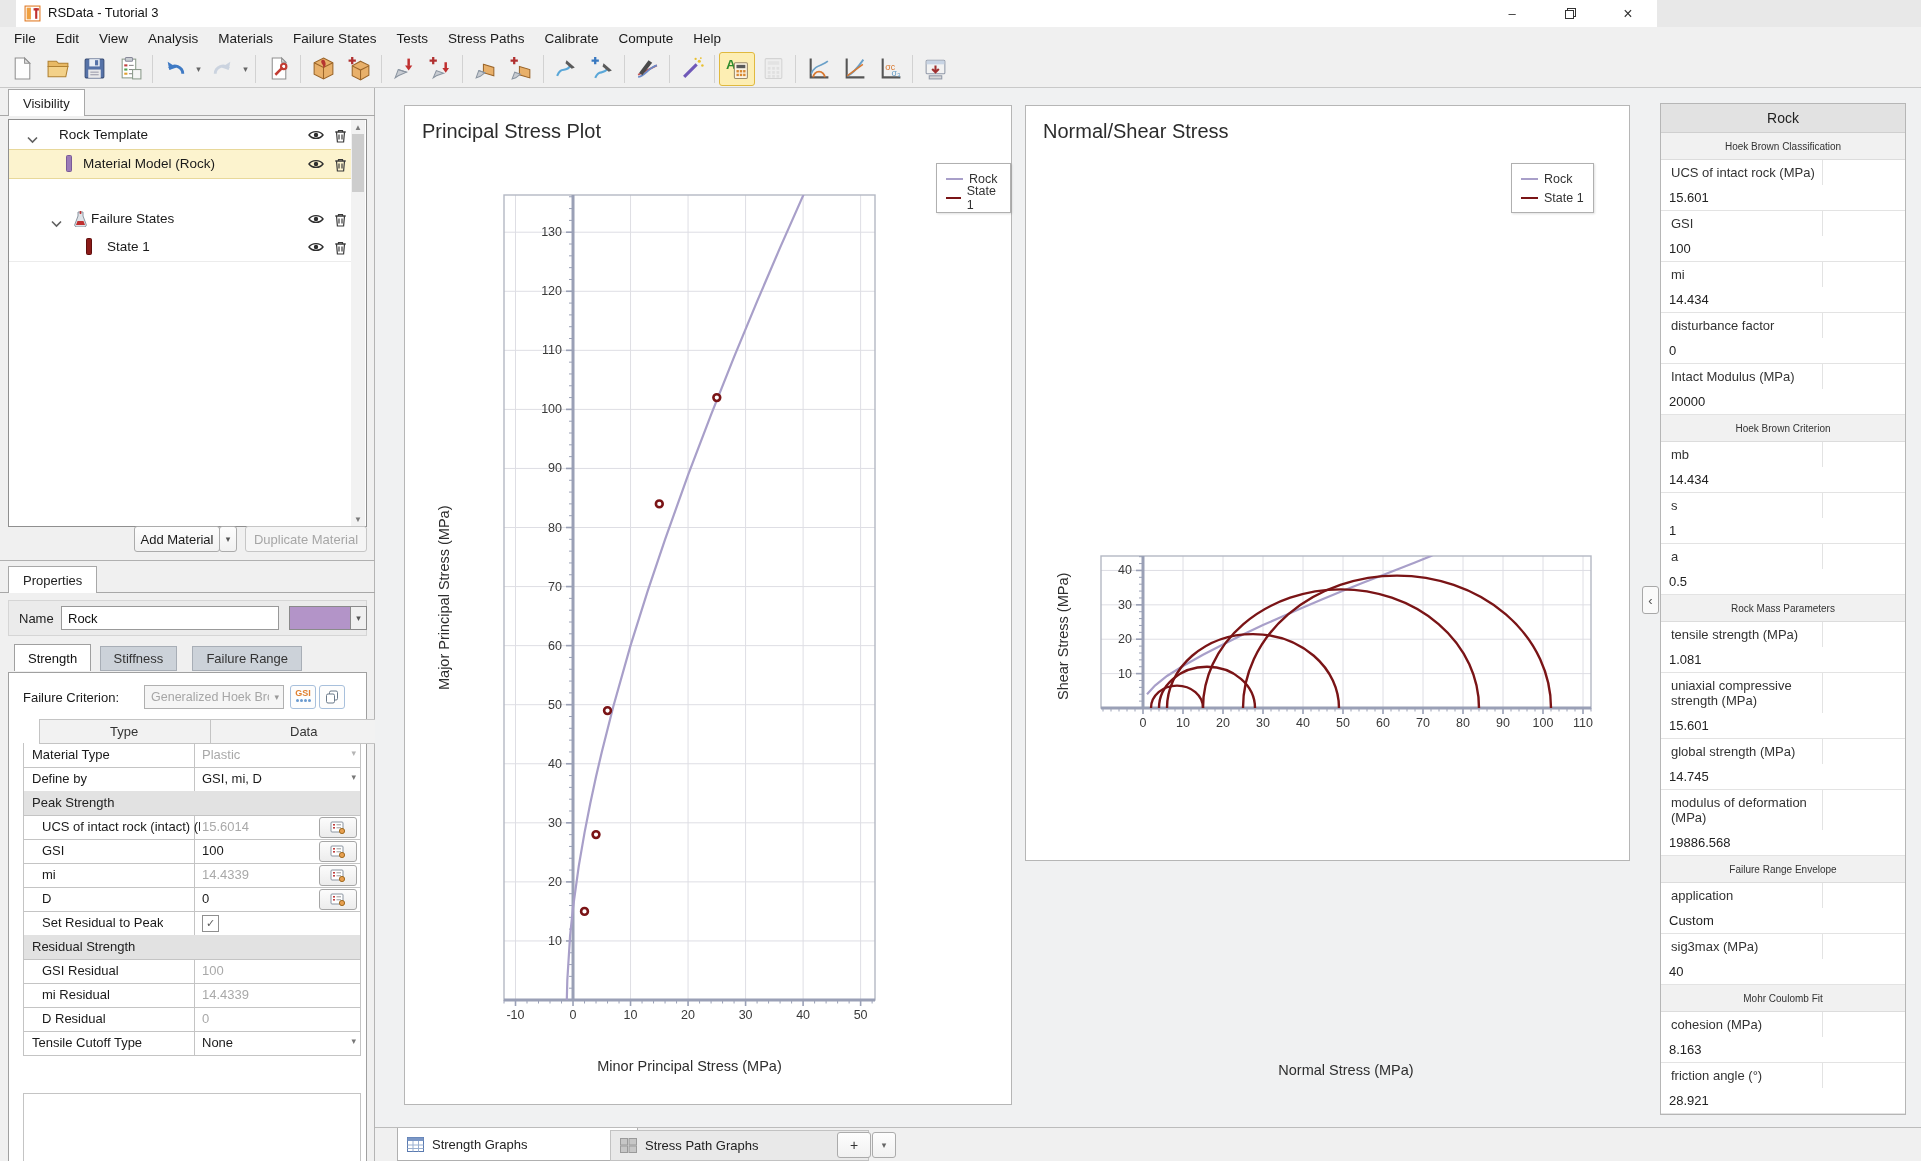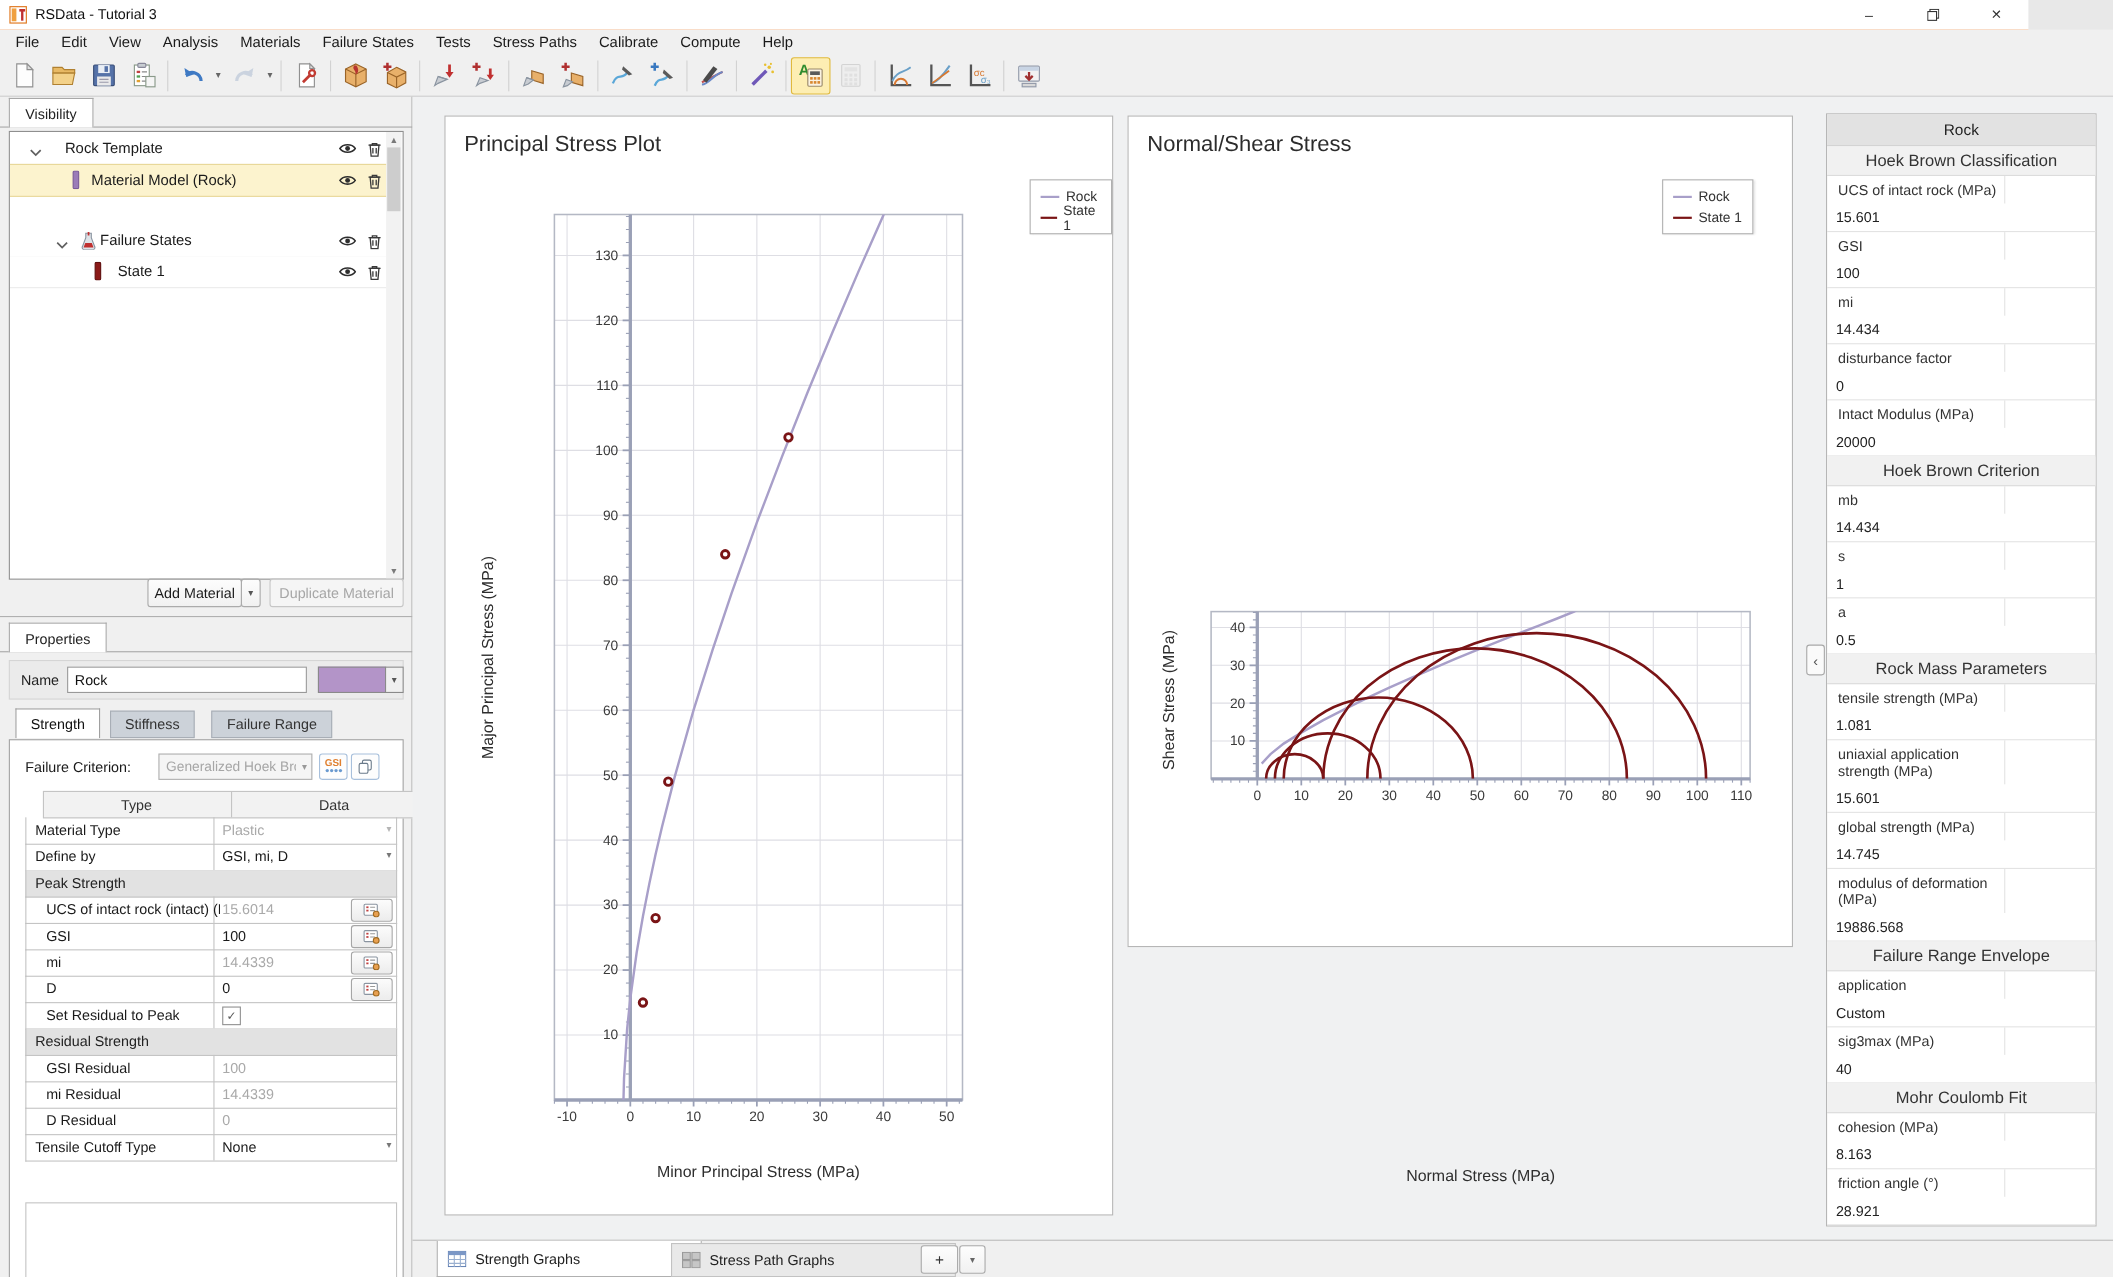--- a/index.html
+++ b/index.html
@@ -1,21 +1,21 @@
 <!DOCTYPE html>
 <html><head>
 <meta charset="utf-8">
 <style>
   html,body{margin:0;padding:0;background:#e8e8e8;}
   body{width:1921px;height:1161px;position:relative;overflow:hidden;
        font-family:"Liberation Sans","DejaVu Sans",sans-serif;color:#222;
        -webkit-font-smoothing:antialiased;}
   .abs{position:absolute;}
   
-  #titlebar{left:0;top:0;width:1844px;height:27px;background:#ffffff;border-bottom:4px solid #f97316;}
+  #titlebar{left:16px;top:0;width:1641px;height:27px;background:#ffffff;border-bottom:4px solid #f97316;}
   #title-text{left:32px;top:5px;font-size:13px;color:#111;}
   .winbtn{width:58px;height:27px;display:flex;align-items:center;justify-content:center;font-size:13px;color:#333;}
   
   #menubar{left:0;top:27px;width:1921px;height:23px;background:#f0f0f0;display:flex;align-items:center;padding-left:4px;box-sizing:border-box;}
   .menu-item{padding:3px 10px;font-size:13.5px;color:#1a1a1a;}
   
   #toolbar{left:0;top:50px;width:1921px;height:38px;background:#f0f0f0;border-bottom:1px solid #c9c9c9;display:flex;align-items:center;padding-left:4px;box-sizing:border-box;}
   .tb-btn{width:34px;height:32px;display:flex;align-items:center;justify-content:center;border:1px solid transparent;border-radius:3px;}
   .tb-btn svg{width:25px;height:25px;}
   .tb-btn.active{background:#fdeeb3;border-color:#e0b93e;}
@@ -64,21 +64,21 @@
   .legend{position:absolute;background:#fff;border:1px solid #b0b0b0;box-shadow:1px 1px 2px rgba(0,0,0,.12);padding:5px 9px;}
   .legend-entry{display:flex;align-items:center;height:19px;}
   .legend-swatch{width:17px;height:0;border-top-width:2.5px;border-top-style:solid;margin-right:6px;}
   .legend-label{font-size:12.5px;color:#333;}
   .axis-ylabel{position:absolute;display:flex;align-items:center;justify-content:center;font-size:14.5px;color:#2e2e2e;writing-mode:vertical-rl;transform:rotate(180deg);}
   .axis-xlabel{position:absolute;text-align:center;font-size:14.5px;color:#2e2e2e;}
   svg text{font-family:"Liberation Sans","DejaVu Sans",sans-serif;}
   
   #results{left:1660px;top:103px;width:246px;background:#fff;border:1px solid #b6b6b6;box-sizing:border-box;}
   .res-title{background:#e2e2e2;border-bottom:1px solid #cfcfcf;height:28px;display:flex;align-items:center;justify-content:center;font-size:14px;color:#222;}
-  .res-sect{background:#f1f1f1;border-bottom:1px solid #dcdcdc;height:26px;display:flex;align-items:center;justify-content:center;font-size:15px;color:#333;}
+  .res-sect{background:#f1f1f1;border-bottom:1px solid #dcdcdc;height:26px;display:flex;align-items:center;justify-content:center;font-size:10px;color:#333;}
   .res-row{display:flex;border-bottom:1px solid #e3e3e3;min-height:27px;flex-direction:column;}
   .res-lab{width:162px;box-sizing:border-box;padding:5px 4px 5px 10px;font-size:13px;color:#333;border-right:1px solid #e3e3e3;}
   .res-val{flex:1;padding:5px 4px 5px 8px;font-size:13px;color:#222;display:flex;align-items:center;}
   #collapse-btn{left:1642px;top:586px;width:17px;height:28px;background:#fafafa;border:1px solid #a8a8a8;border-radius:3px;display:flex;align-items:center;justify-content:center;font-size:13px;color:#555;box-sizing:border-box;}
   
   #bottombar{left:375px;top:1127px;width:1546px;height:34px;background:#f0f0f0;border-top:1px solid #bcbcbc;box-sizing:border-box;}
   .doc-tab{position:absolute;top:0;height:33px;display:flex;align-items:center;box-sizing:border-box;}
   .doc-tab.active{background:#fff;border:1px solid #b0b0b0;border-top:none;}
   .doc-tab.inactive{background:#e9e9e9;border:1px solid #c2c2c2;top:2px;height:31px;}
   .doc-tab .tlabel{font-size:13px;color:#222;margin:0 8px;}
@@ -936,21 +936,21 @@
       <div class="res-row">
         <div class="res-lab">a</div>
         <div class="res-val">0.5</div>
       </div>
       <div class="res-sect">Rock Mass Parameters</div>
       <div class="res-row">
         <div class="res-lab">tensile strength (MPa)</div>
         <div class="res-val">1.081</div>
       </div>
       <div class="res-row">
-        <div class="res-lab">uniaxial application strength (MPa)</div>
+        <div class="res-lab">uniaxial compressive strength (MPa)</div>
         <div class="res-val">15.601</div>
       </div>
       <div class="res-row">
         <div class="res-lab">global strength (MPa)</div>
         <div class="res-val">14.745</div>
       </div>
       <div class="res-row">
         <div class="res-lab">modulus of deformation (MPa)</div>
         <div class="res-val">19886.568</div>
       </div>

